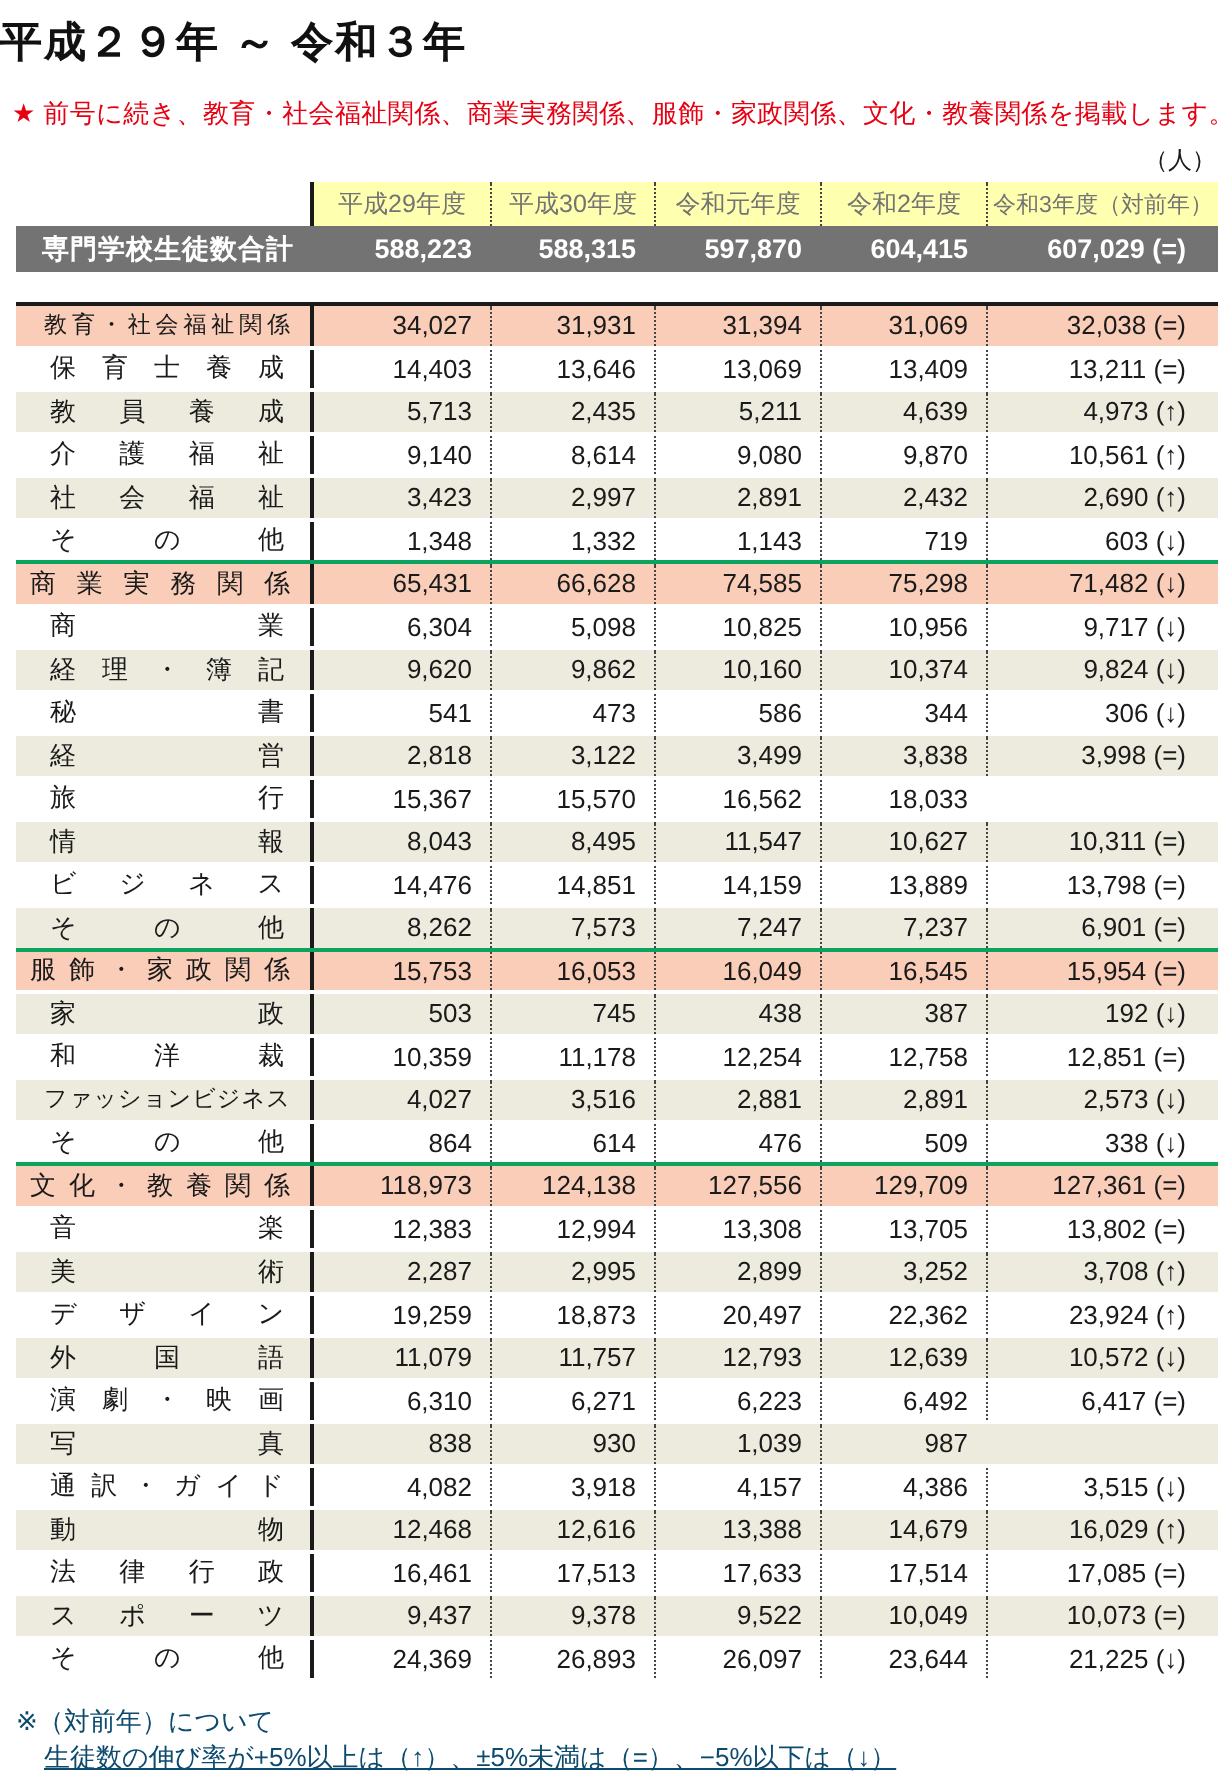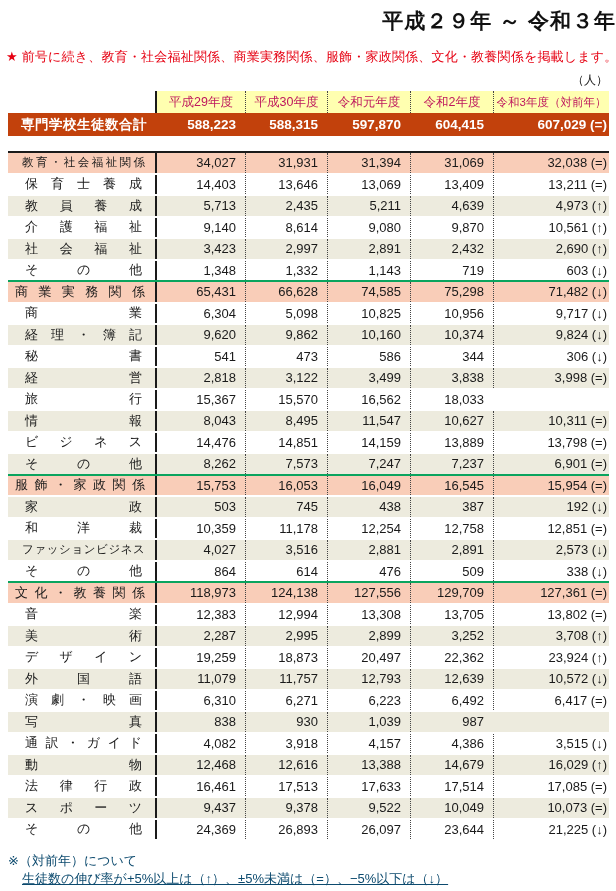--- a/index.html
+++ b/index.html
@@ -5,68 +5,68 @@
   * { margin:0; padding:0; box-sizing:border-box; }
   html,body { background:#ffffff; }
   body {
     width:616px; height:891px; position:relative; overflow:hidden;
     font-family:"Liberation Sans","DejaVu Sans",sans-serif;
     color:#1a1a1a;
   }
   .page { position:absolute; inset:0; }
 
   .title {
-    text-align:right; font-size:21px; font-weight:bold;
+    text-align:left; font-size:21px; font-weight:bold;
     padding-top:7px; letter-spacing:1px; color:#111;
   }
   .note {
     color:#e60012; font-size:13px; margin:13px 0 0 6px;
     letter-spacing:0.2px; white-space:nowrap;
   }
   .unit { text-align:right; font-size:12px; padding-right:8px; margin-top:6px; }
 
   .grid { margin-left:8px; width:601px; margin-top:2px; }
   .row { display:flex; }
   .cell { flex:none; }
   .lblcell { width:149px; border-right:2px solid #1a1a1a; }
   .c1 { width:88px; } .c2 { width:82px; } .c3 { width:83px; }
   .c4 { width:83px; } .c5 { width:116px; }
   .sep { border-left:1px dotted #444; }
 
   .head-row { height:22px; }
   .head-row .lblcell { background:transparent; }
   .head-row .ycell {
-    background:#ffffb0; font-size:12.5px; color:#be185d;
+    background:#ffffb0; font-size:12.5px; color:#737373;
     display:flex; align-items:center; justify-content:center;
     white-space:nowrap;
   }
   .head-row .c5 { font-size:11.5px; }
 
-  .total-row { height:23px; background:#c2410c; color:#ffffff; font-weight:bold; }
+  .total-row { height:23px; background:#737373; color:#ffffff; font-weight:bold; }
   .total-row .lblcell {
     border-right:none; display:flex; align-items:center;
     padding-left:13px; font-size:13.5px; letter-spacing:0.5px; white-space:nowrap;
   }
   .total-row .num { font-size:13.5px; }
 
   .gaprow { height:15px; }
 
   .tbody { border-top:2px solid #1a1a1a; }
   .tbody .row { height:21.5px; border-top:2px solid #ffffff; }
   .tbody .row:first-child { border-top:none; height:19.5px; }
   .tbody .row.greenline { border-top:2px solid #0aa45e; }
   .row.pink { background:#f9cdb8; }
   .row.shade { background:#edebde; }
   .row.plain { background:#ffffff; }
 
   .num {
     display:flex; align-items:center; justify-content:flex-end;
     padding-right:9px; font-size:13px; white-space:nowrap;
   }
-  .num.c5 { padding-right:2px; }
+  .num.c5 { padding-right:16px; }
 
   .rowlbl {
     display:flex; align-items:center; justify-content:space-between;
     padding:0 13px 0 17px; font-size:13px; overflow:hidden;
   }
   .rowlbl.seclbl { padding:0 10px 0 7px; font-weight:normal; }
   .rowlbl.longlbl { font-size:11.5px; padding-left:14px; padding-right:10px; }
   .rowlbl span { flex:none; }
 
   .footnote { margin:13px 0 0 8px; font-size:13px; line-height:1.35; color:#0c4a6e; }

